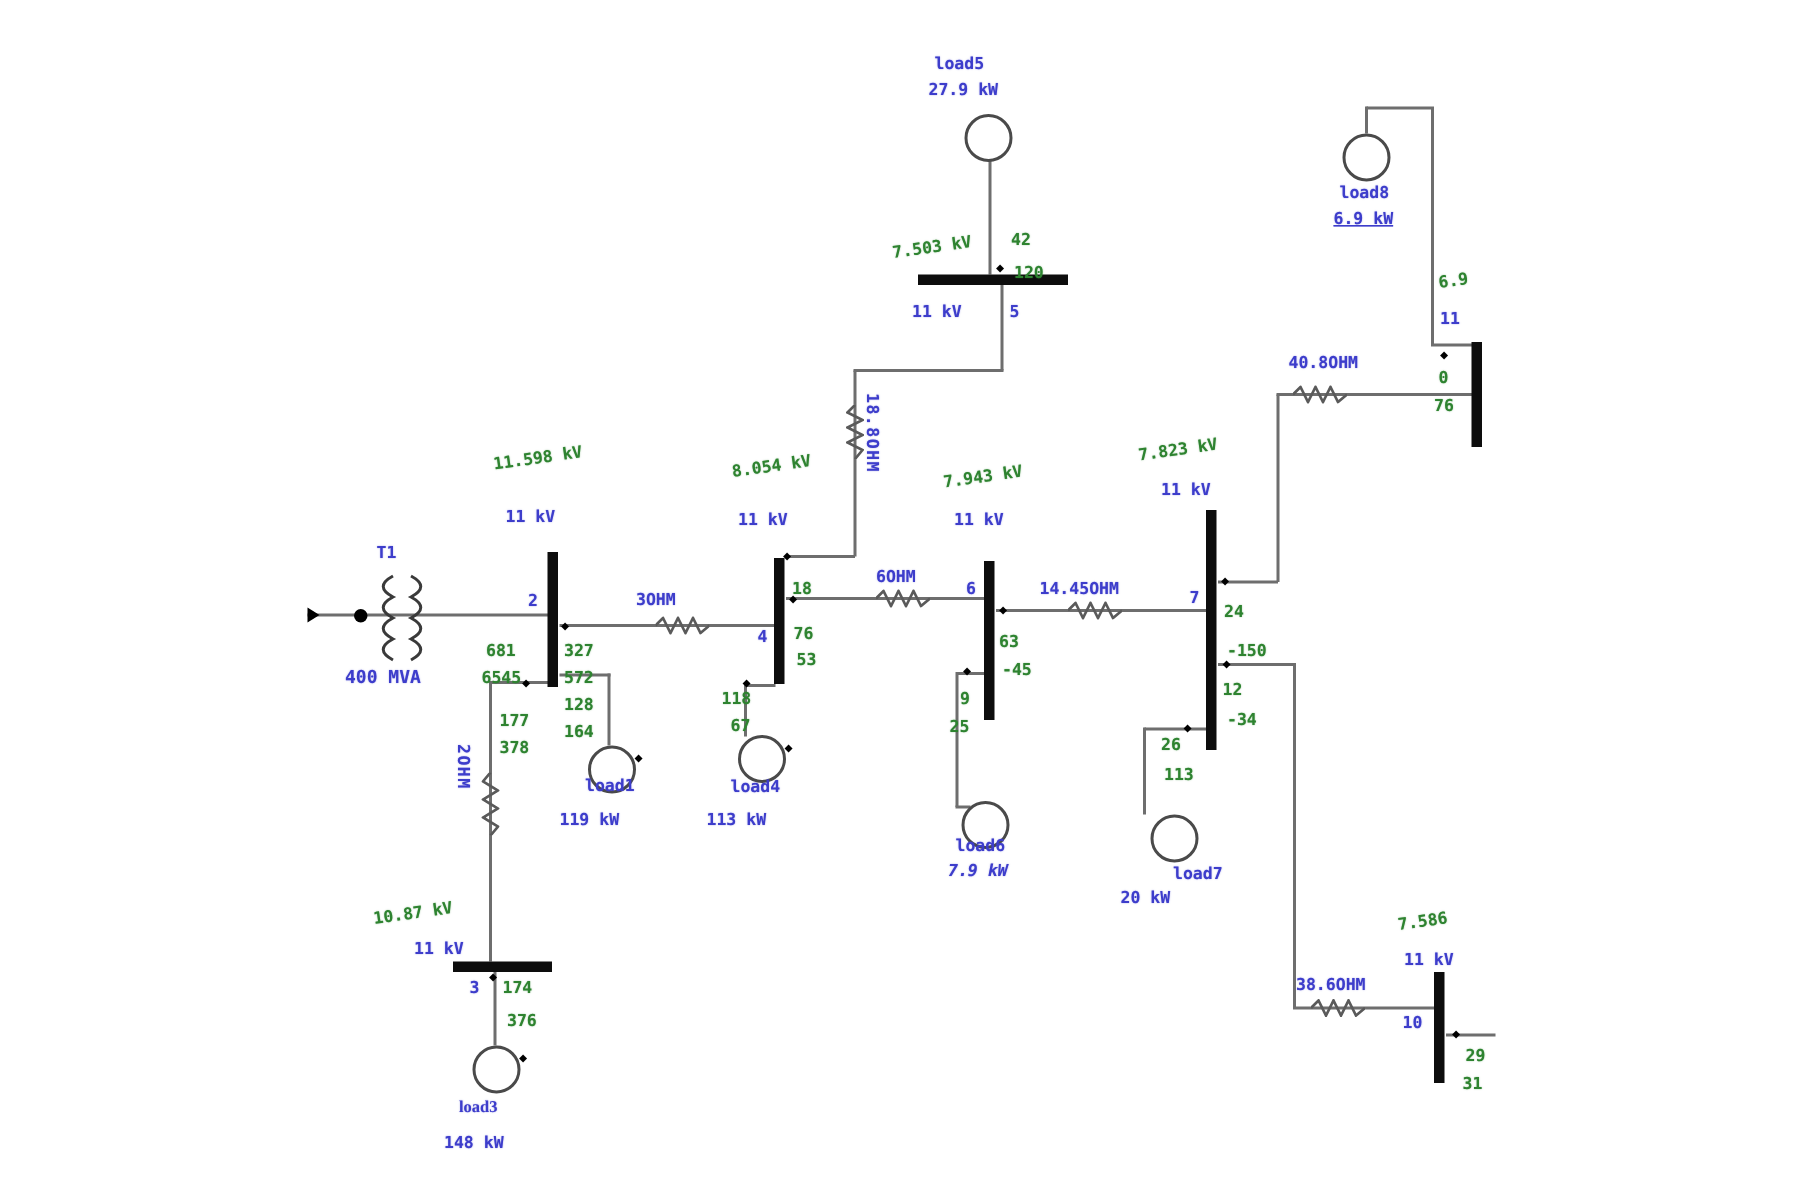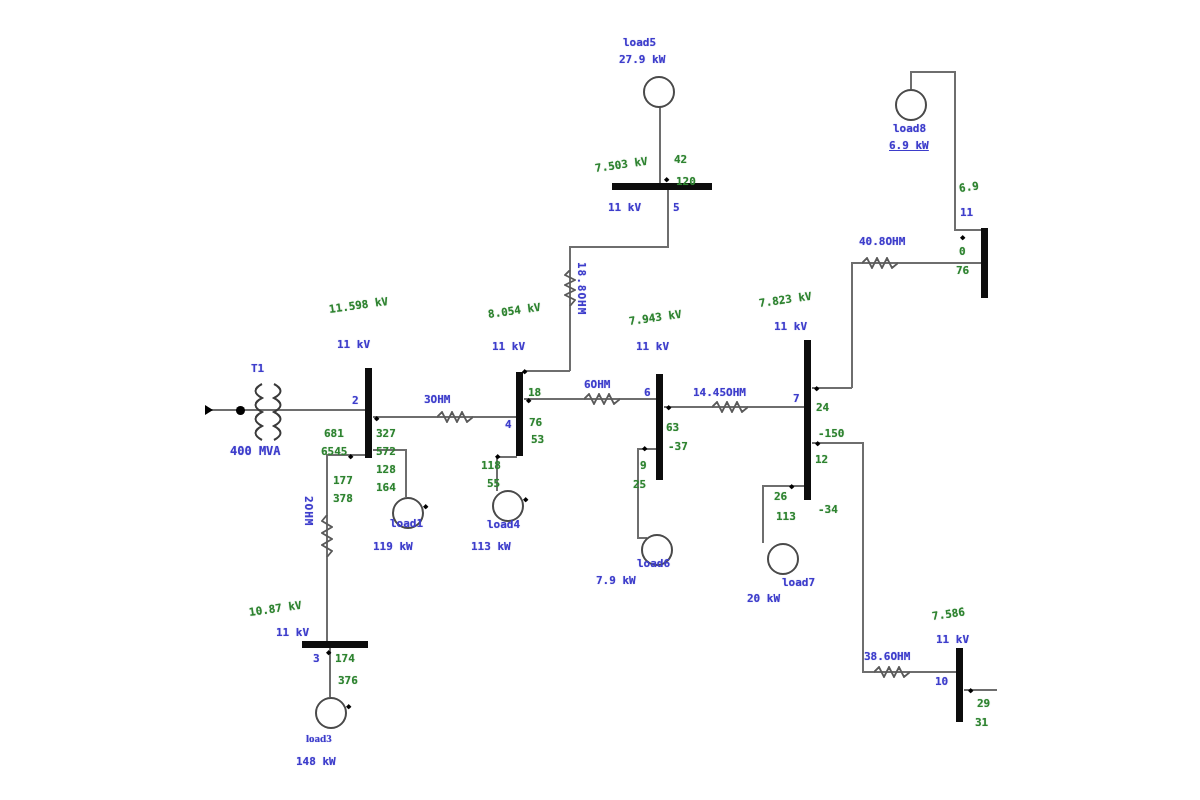--- a/index.html
+++ b/index.html
@@ -145,43 +145,43 @@
   <span class="lg" style="left:335px;top:652px;">174</span>
   <span class="lg" style="left:338px;top:674px;">376</span>
 
   <span class="lg kv" style="left:489px;top:308px;">8.054 kV</span>
   <span class="lb" style="left:492px;top:340px;">11 kV</span>
   <span class="lb" style="left:505px;top:418px;">4</span>
   <span class="lg" style="left:528px;top:386px;text-align:center;">18</span>
   <span class="lg" style="left:529px;top:416px;">76</span>
   <span class="lg" style="left:531px;top:433px;">53</span>
   <span class="lg" style="left:481px;top:459px;">118</span>
-  <span class="lg" style="left:487px;top:477px;">55</span>
+  <span class="lg" style="left:487px;top:477px;">67</span>
 
   <span class="lg kv" style="left:596px;top:162px;">7.503 kV</span>
   <span class="lb" style="left:608px;top:201px;">11 kV</span>
   <span class="lb" style="left:673px;top:201px;">5</span>
   <span class="lg" style="left:674px;top:153px;">42</span>
   <span class="lg" style="left:676px;top:175px;">120</span>
 
   <span class="lg kv" style="left:630px;top:315px;">7.943 kV</span>
   <span class="lb" style="left:636px;top:340px;">11 kV</span>
   <span class="lb" style="left:644px;top:386px;">6</span>
   <span class="lg" style="left:666px;top:421px;">63</span>
-  <span class="lg" style="left:668px;top:440px;">-37</span>
+  <span class="lg" style="left:668px;top:440px;">-45</span>
   <span class="lg" style="left:640px;top:459px;">9</span>
   <span class="lg" style="left:633px;top:478px;">25</span>
 
   <span class="lg kv" style="left:760px;top:297px;">7.823 kV</span>
   <span class="lb" style="left:774px;top:320px;">11 kV</span>
   <span class="lb" style="left:793px;top:392px;">7</span>
   <span class="lg" style="left:816px;top:401px;">24</span>
   <span class="lg" style="left:818px;top:427px;">-150</span>
   <span class="lg" style="left:815px;top:453px;">12</span>
-  <span class="lg" style="left:818px;top:473px;margin-top:30px;">-34</span>
+  <span class="lg" style="left:818px;top:473px;">-34</span>
   <span class="lg" style="left:774px;top:490px;text-align:center;">26</span>
   <span class="lg" style="left:776px;top:510px;">113</span>
 
   <span class="lg kv" style="left:960px;top:182px;">6.9</span>
   <span class="lb" style="left:960px;top:206px;">11</span>
   <span class="lg" style="left:959px;top:245px;">0</span>
   <span class="lg" style="left:956px;top:264px;">76</span>
 
   <span class="lg kv" style="left:933px;top:610px;">7.586</span>
   <span class="lb" style="left:936px;top:633px;">11 kV</span>
@@ -199,20 +199,20 @@
 
   <span class="lb" style="left:623px;top:36px;">load5</span>
   <span class="lb" style="left:619px;top:53px;">27.9 kW</span>
   <span class="lb" style="left:893px;top:122px;text-align:center;">load8</span>
   <span class="lb" style="left:889px;top:139px;text-decoration:underline;">6.9 kW</span>
   <span class="lb" style="left:390px;top:517px;">load1</span>
   <span class="lb" style="left:373px;top:540px;">119 kW</span>
   <span class="lb" style="left:487px;top:518px;">load4</span>
   <span class="lb" style="left:471px;top:540px;">113 kW</span>
   <span class="lb" style="left:637px;top:557px;">load6</span>
-  <span class="lb" style="left:596px;top:574px;">7.9 kW</span>
+  <span class="lb" style="left:632px;top:574px;font-style:italic;">7.9 kW</span>
   <span class="lb" style="left:782px;top:576px;text-align:right;">load7</span>
   <span class="lb" style="left:747px;top:592px;">20 kW</span>
   <span class="lb" style="left:306px;top:732px;font-family:Liberation Serif, serif;">load3</span>
   <span class="lb" style="left:296px;top:755px;">148 kW</span>
 
  </div>
 </div>
 
 </body></html>

